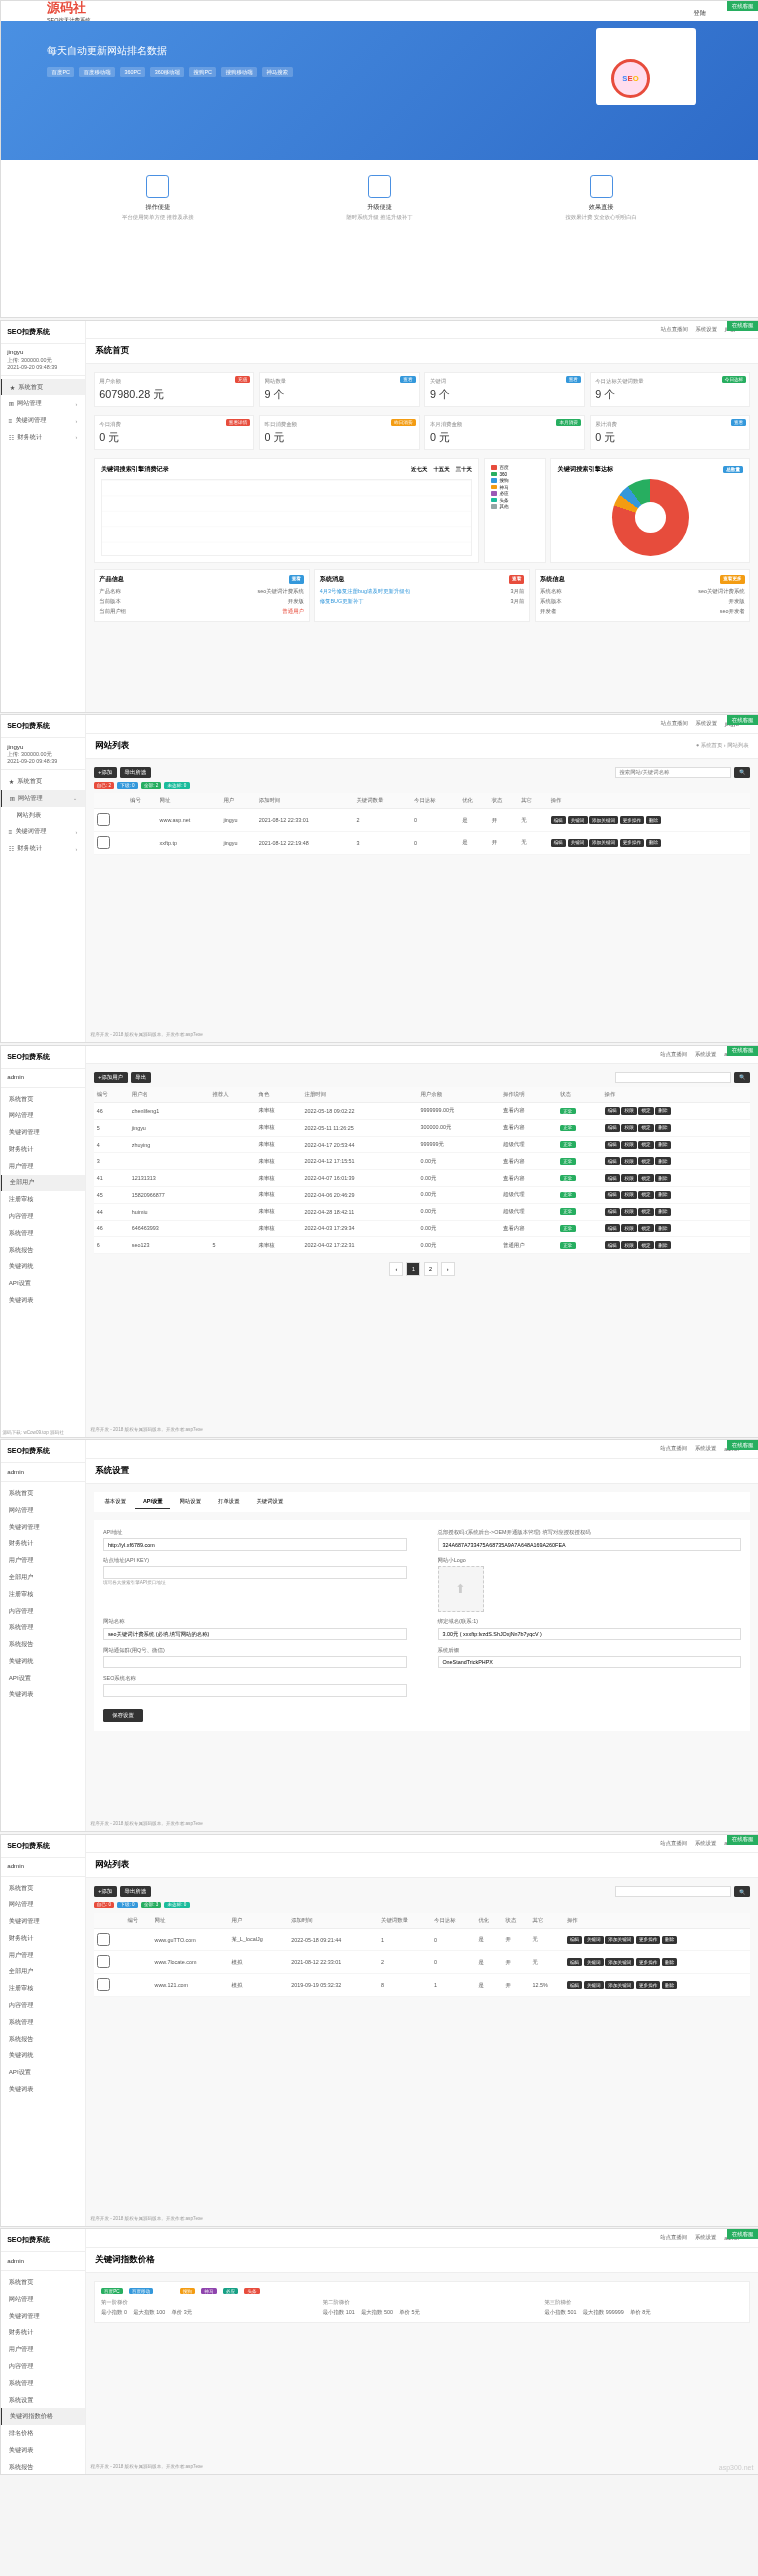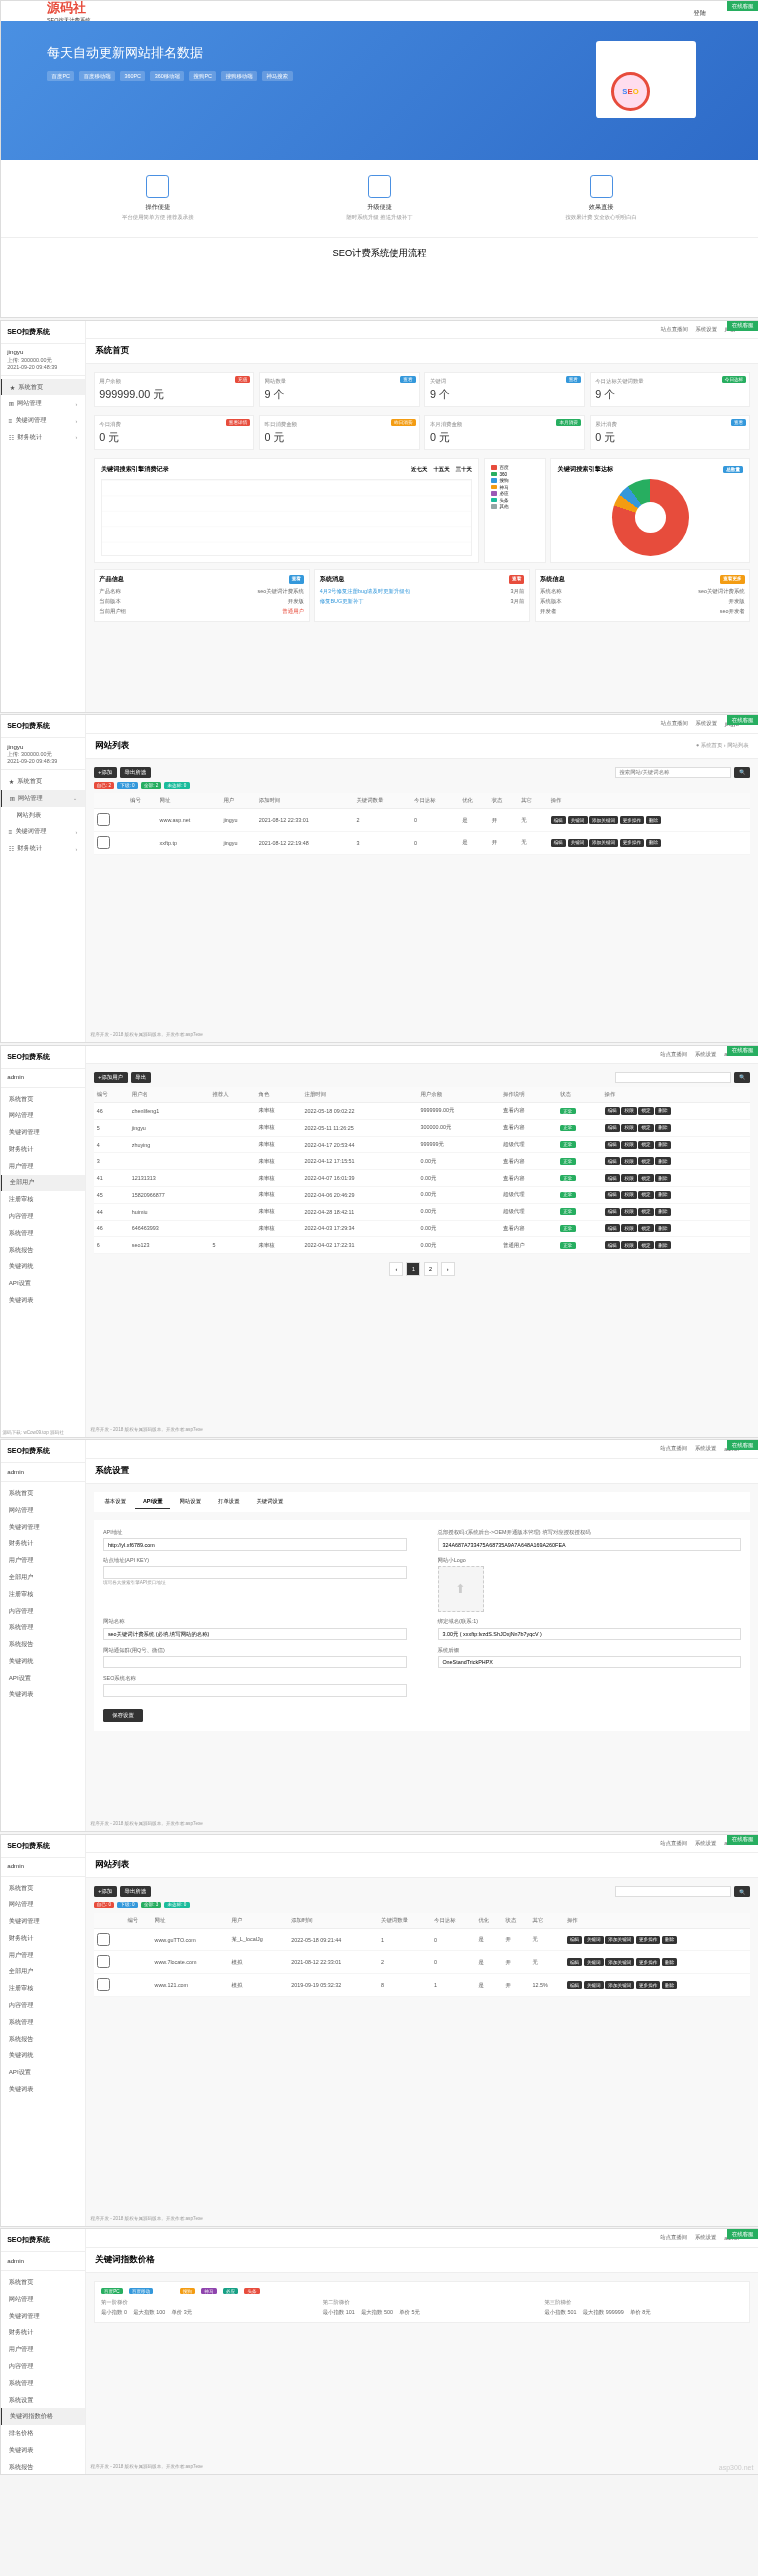--- a/index.html
+++ b/index.html
@@ -7,24 +7,24 @@
 .screenshot{width:759px;margin:0 auto;position:relative}
 .screen{position:relative;border:0.8px solid #ddd;margin-bottom:1.5px}
 
 
 .landing{height:318px;background:#fff}
 .top-nav{height:20px;background:#fff;display:flex;align-items:center;padding:0 46px}
 .logo{color:#e74c3c;font-weight:bold;font-size:13px}
 .logo-sub{color:#333;font-size:5.4px}
 .hero{height:139px;background:linear-gradient(135deg,#4a90e2,#2e6bc8);position:relative;padding:23px 46px}
 .hero-title{color:#fff;font-size:12.3px;margin-bottom:4.6px}
-.hero-sub{color:#fff;font-size:13px;margin-bottom:9.3px}
+.hero-sub{color:#fff;font-size:10px;margin-bottom:9.3px}
 .hero-tags{display:flex;gap:4.6px;flex-wrap:wrap}
 .hero-tag{background:rgba(255,255,255,0.2);color:#fff;padding:1.5px 4.6px;border-radius:1.5px;font-size:5.4px}
-.hero-img{position:absolute;right:62px;top:20px;width:100px;height:77px;background:#fff;border-radius:3.1px}
+.hero-img{position:absolute;right:62px;top:7px;width:100px;height:77px;background:#fff;border-radius:3.1px}
 .seo-badge{position:absolute;right:46px;top:31px;width:39px;height:39px;border:3.1px solid #e74c3c;border-radius:50%;background:#fde;display:flex;align-items:center;justify-content:center;font-size:7.7px;font-weight:bold}
 .se-letters span:nth-child(1){color:#4285f4}.se-letters span:nth-child(2){color:#ea4335}.se-letters span:nth-child(3){color:#fbbc05}
 .features{display:flex;justify-content:space-around;padding:15.4px 46px;background:#fff}
 .feature{text-align:center;flex:1}
 .feature-icon{width:23px;height:23px;margin:0 auto 4.6px;border:0.8px solid #4a90e2;border-radius:3.1px}
 .feature-title{font-size:6.2px;color:#333;margin-bottom:2.3px}
 .feature-desc{font-size:5.4px;color:#999;line-height:1.3}
 .flow-title{text-align:center;padding:9.3px;font-size:9.3px;background:#fff;border-top:0.8px solid #eee}
 
 
@@ -161,21 +161,20 @@
       <div class="feature-desc">随时系统升级
 推送升级补丁</div>
     </div>
     <div class="feature">
       <div class="feature-icon"></div>
       <div class="feature-title">效果直接</div>
       <div class="feature-desc">按效果计费
 安全放心明明白白</div>
     </div>
   </div>
-  <div class="flow-title">SEO计费系统使用流程</div>
   <span class="green-badge">在线客服</span>
 </div>
 
 <div class="screen admin">
   <div class="sidebar">
     <div class="sb-header">
           <div class="sb-brand">SEO扣费系统</div>
         </div>
     <div class="sb-user">
       <div class="sb-user-name">jingyu</div>
@@ -196,21 +195,21 @@
       <span>jingyu</span>
       <span>⛶</span>
     </div>
     <div class="page-header">
       <div class="page-title">系统首页</div>
     </div>
     <div class="content">
       <div class="stat-row" id="stats1">
             <div class="stat-card">
               <div class="stat-label">用户余额</div>
-              <div class="stat-value">999999.00 元</div>
+              <div class="stat-value">607980.28 元</div>
               <span class="stat-badge bg-red">充值</span>
             </div>
             <div class="stat-card">
               <div class="stat-label">网站数量</div>
               <div class="stat-value">9 个</div>
               <span class="stat-badge bg-blue">查看</span>
             </div>
             <div class="stat-card">
               <div class="stat-label">关键词</div>
               <div class="stat-value">9 个</div>

